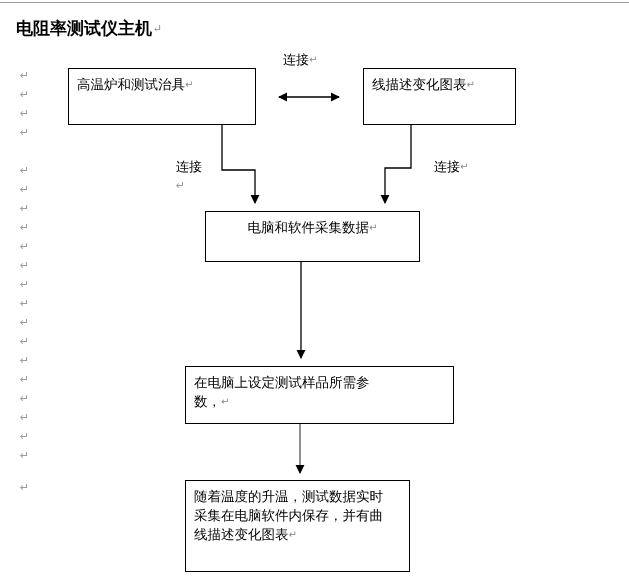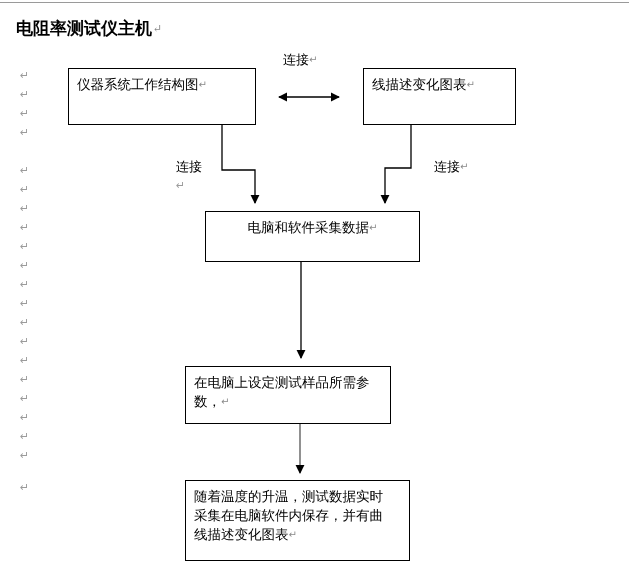--- a/index.html
+++ b/index.html
@@ -165,37 +165,37 @@
     <g>
       <line x1="301" y1="262" x2="301" y2="358" stroke="#000000" stroke-width="1.3" marker-end="url(#ah)"></line>
     </g>
 
     <g>
       <line x1="300" y1="424" x2="300" y2="473" stroke="#555555" stroke-width="1.3" marker-end="url(#ah)"></line>
     </g>
   </svg>
 
   <div class="fbox" id="box-furnace" style="left: 68px; top: 68px; width: 188px; height: 57px;">
-    <div class="txt"><span>仪器系统工作结构图</span><span class="mark">↵</span></div>
+    <div class="txt"><span>高温炉和测试治具</span><span class="mark">↵</span></div>
   </div>
 
   <div class="fbox" id="box-meter" style="left: 363px; top: 68px; width: 153px; height: 57px;">
     <div class="txt"><span>线描述变化图表</span><span class="mark">↵</span></div>
   </div>
 
   <div class="fbox center" id="box-computer" style="left: 205px; top: 211px; width: 215px; height: 51px; padding-left: 16px;">
     <div class="txt"><span>电脑和软件采集数据</span><span class="mark">↵</span></div>
   </div>
 
-  <div class="fbox" id="box-params" style="left: 185px; top: 366px; width: 206px; height: 58px;">
+  <div class="fbox" id="box-params" style="left: 185px; top: 366px; width: 269px; height: 58px;">
     <div class="txt"><span>在电脑上设定测试样品所需参
 数，</span><span class="mark">↵</span></div>
   </div>
 
-  <div class="fbox" id="box-record" style="left: 185px; top: 480px; width: 225px; height: 81px;">
+  <div class="fbox" id="box-record" style="left: 185px; top: 480px; width: 225px; height: 92px;">
     <div class="txt"><span>随着温度的升温，测试数据实时
 采集在电脑软件内保存，并有曲
 线描述变化图表</span><span class="mark">↵</span></div>
   </div>
 
   <div id="conn-labels">
       <div class="conn-label" style="left: 283px; top: 50px;"><span>连接</span><span class="mark">↵</span></div>
       <div class="conn-label" style="left: 176px; top: 157px;"><span>连接</span></div>
       <div class="conn-label" style="left: 434px; top: 157px;"><span>连接</span><span class="mark">↵</span></div>
       <div class="pmark" style="left: 176px; top: 180px;">↵</div>

